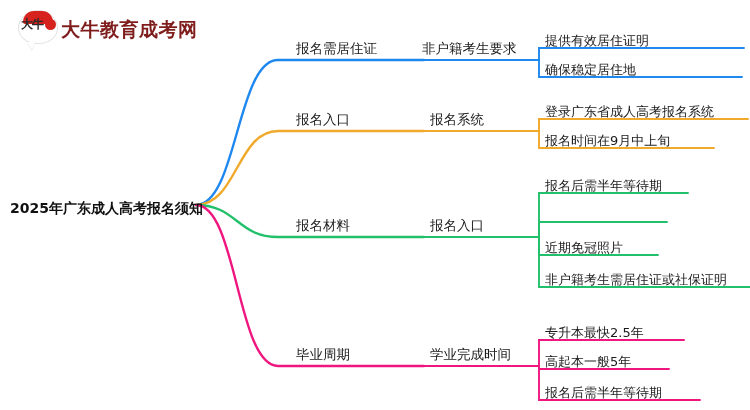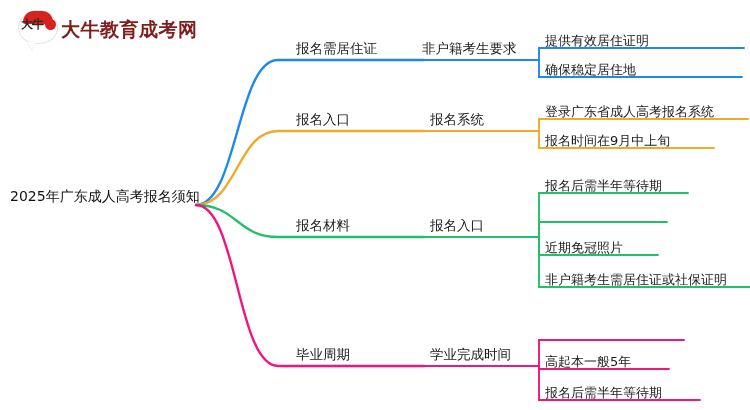--- a/index.html
+++ b/index.html
@@ -154,35 +154,36 @@
       <path d="M 539 237 C 539 237, 539 222, 539 222 L 667 222" stroke="#22c06a" stroke-width="1.9" fill="none" stroke-linecap="round"></path>
       <path d="M 539 237 C 539 237, 539 255, 539 255 L 658 255" stroke="#22c06a" stroke-width="1.9" fill="none" stroke-linecap="round"></path>
       <path d="M 539 237 C 539 237, 539 287, 539 287 L 750 287" stroke="#22c06a" stroke-width="1.9" fill="none" stroke-linecap="round"></path>
       <path d="M 196 205 C 237 205, 237 366, 278 366 L 424 366" stroke="#f0167f" stroke-width="2.4" fill="none" stroke-linecap="round"></path>
       <path d="M 424 366 L 539 366" stroke="#f0167f" stroke-width="2.2" fill="none" stroke-linecap="round"></path>
       <path d="M 539 366 C 539 366, 539 340, 539 340 L 684 340" stroke="#f0167f" stroke-width="1.9" fill="none" stroke-linecap="round"></path>
       <path d="M 539 366 C 539 366, 539 369, 539 369 L 669 369" stroke="#f0167f" stroke-width="1.9" fill="none" stroke-linecap="round"></path>
       <path d="M 539 366 C 539 366, 539 400, 539 400 L 700 400" stroke="#f0167f" stroke-width="1.9" fill="none" stroke-linecap="round"></path>
     </svg>
 
-  <div class="node-label node-root" id="node-root" style="left: 10px; top: 188px;">2025年广东成人高考报名须知</div>
+  <div class="node-label node-root" id="node-root" style="left: 10px; top: 200px; font-weight: bold;">2025年广东成人高考报名须知</div>
 
   <div class="node-label node-l1" id="n-b0-l1" style="left: 296px; top: 40px;">报名需居住证</div>
   <div class="node-label node-l2" id="n-b0-l2" style="left: 422px; top: 40px;">非户籍考生要求</div>
   <div class="node-label node-leaf" id="n-b0-f0" style="left: 545px; top: 33px;">提供有效居住证明</div>
   <div class="node-label node-leaf" id="n-b0-f1" style="left: 545px; top: 62px; text-align: center;">确保稳定居住地</div>
 
   <div class="node-label node-l1" id="n-b1-l1" style="left: 296px; top: 111px;">报名入口</div>
   <div class="node-label node-l2" id="n-b1-l2" style="left: 430px; top: 111px;">报名系统</div>
   <div class="node-label node-leaf" id="n-b1-f0" style="left: 545px; top: 104px;">登录广东省成人高考报名系统</div>
   <div class="node-label node-leaf" id="n-b1-f1" style="left: 545px; top: 133px;">报名时间在9月中上旬</div>
 
   <div class="node-label node-l1" id="n-b2-l1" style="left: 296px; top: 217px;">报名材料</div>
   <div class="node-label node-l2" id="n-b2-l2" style="left: 430px; top: 217px;">报名入口</div>
   <div class="node-label node-leaf" id="n-b2-f0" style="left: 545px; top: 178px;">报名后需半年等待期</div>
   <div class="node-label node-leaf" id="n-b2-f2" style="left: 545px; top: 240px;">近期免冠照片</div>
   <div class="node-label node-leaf" id="n-b2-f3" style="left: 545px; top: 272px;">非户籍考生需居住证或社保证明</div>
 
   <div class="node-label node-l1" id="n-b3-l1" style="left: 296px; top: 346px;">毕业周期</div>
   <div class="node-label node-l2" id="n-b3-l2" style="left: 430px; top: 346px;">学业完成时间</div>
+  <div class="node-label node-leaf" id="n-b3-f0" style="left: 545px; top: 325px;">专升本最快2.5年</div>
   <div class="node-label node-leaf" id="n-b3-f1" style="left: 545px; top: 354px;">高起本一般5年</div>
   <div class="node-label node-leaf" id="n-b3-f2" style="left: 545px; top: 385px;">报名后需半年等待期</div>
 </div>
 
 </body></html>

